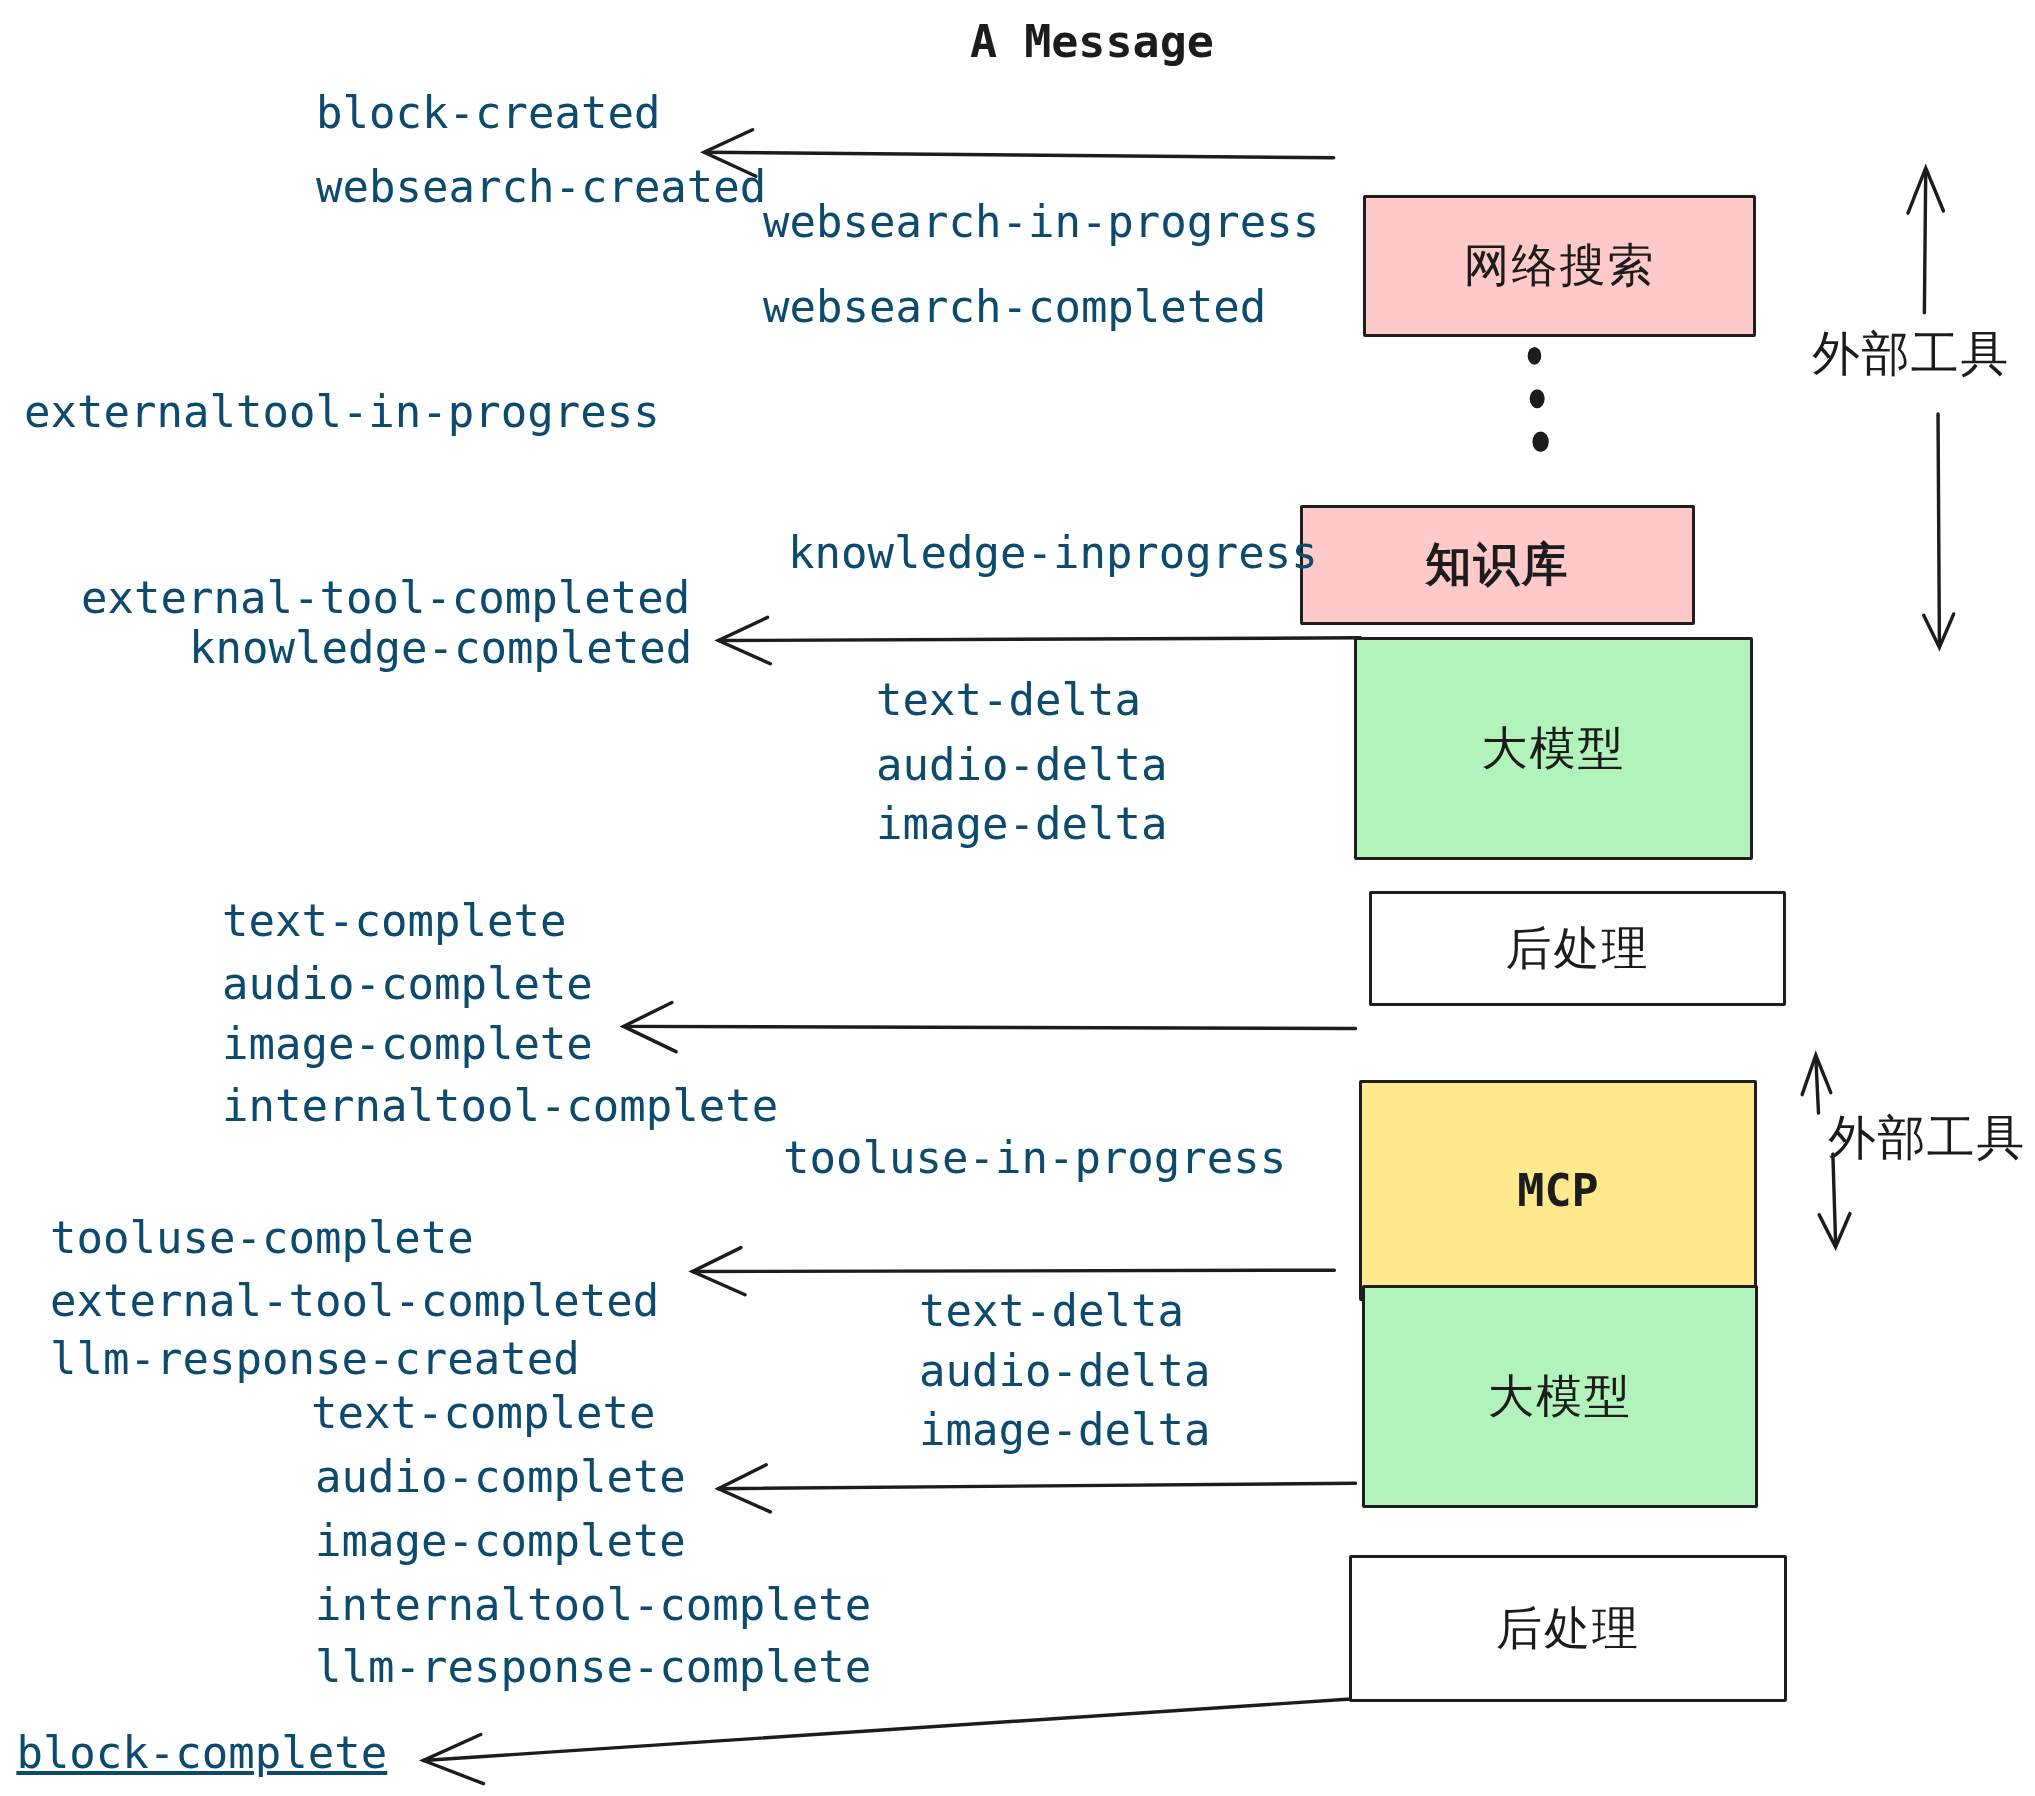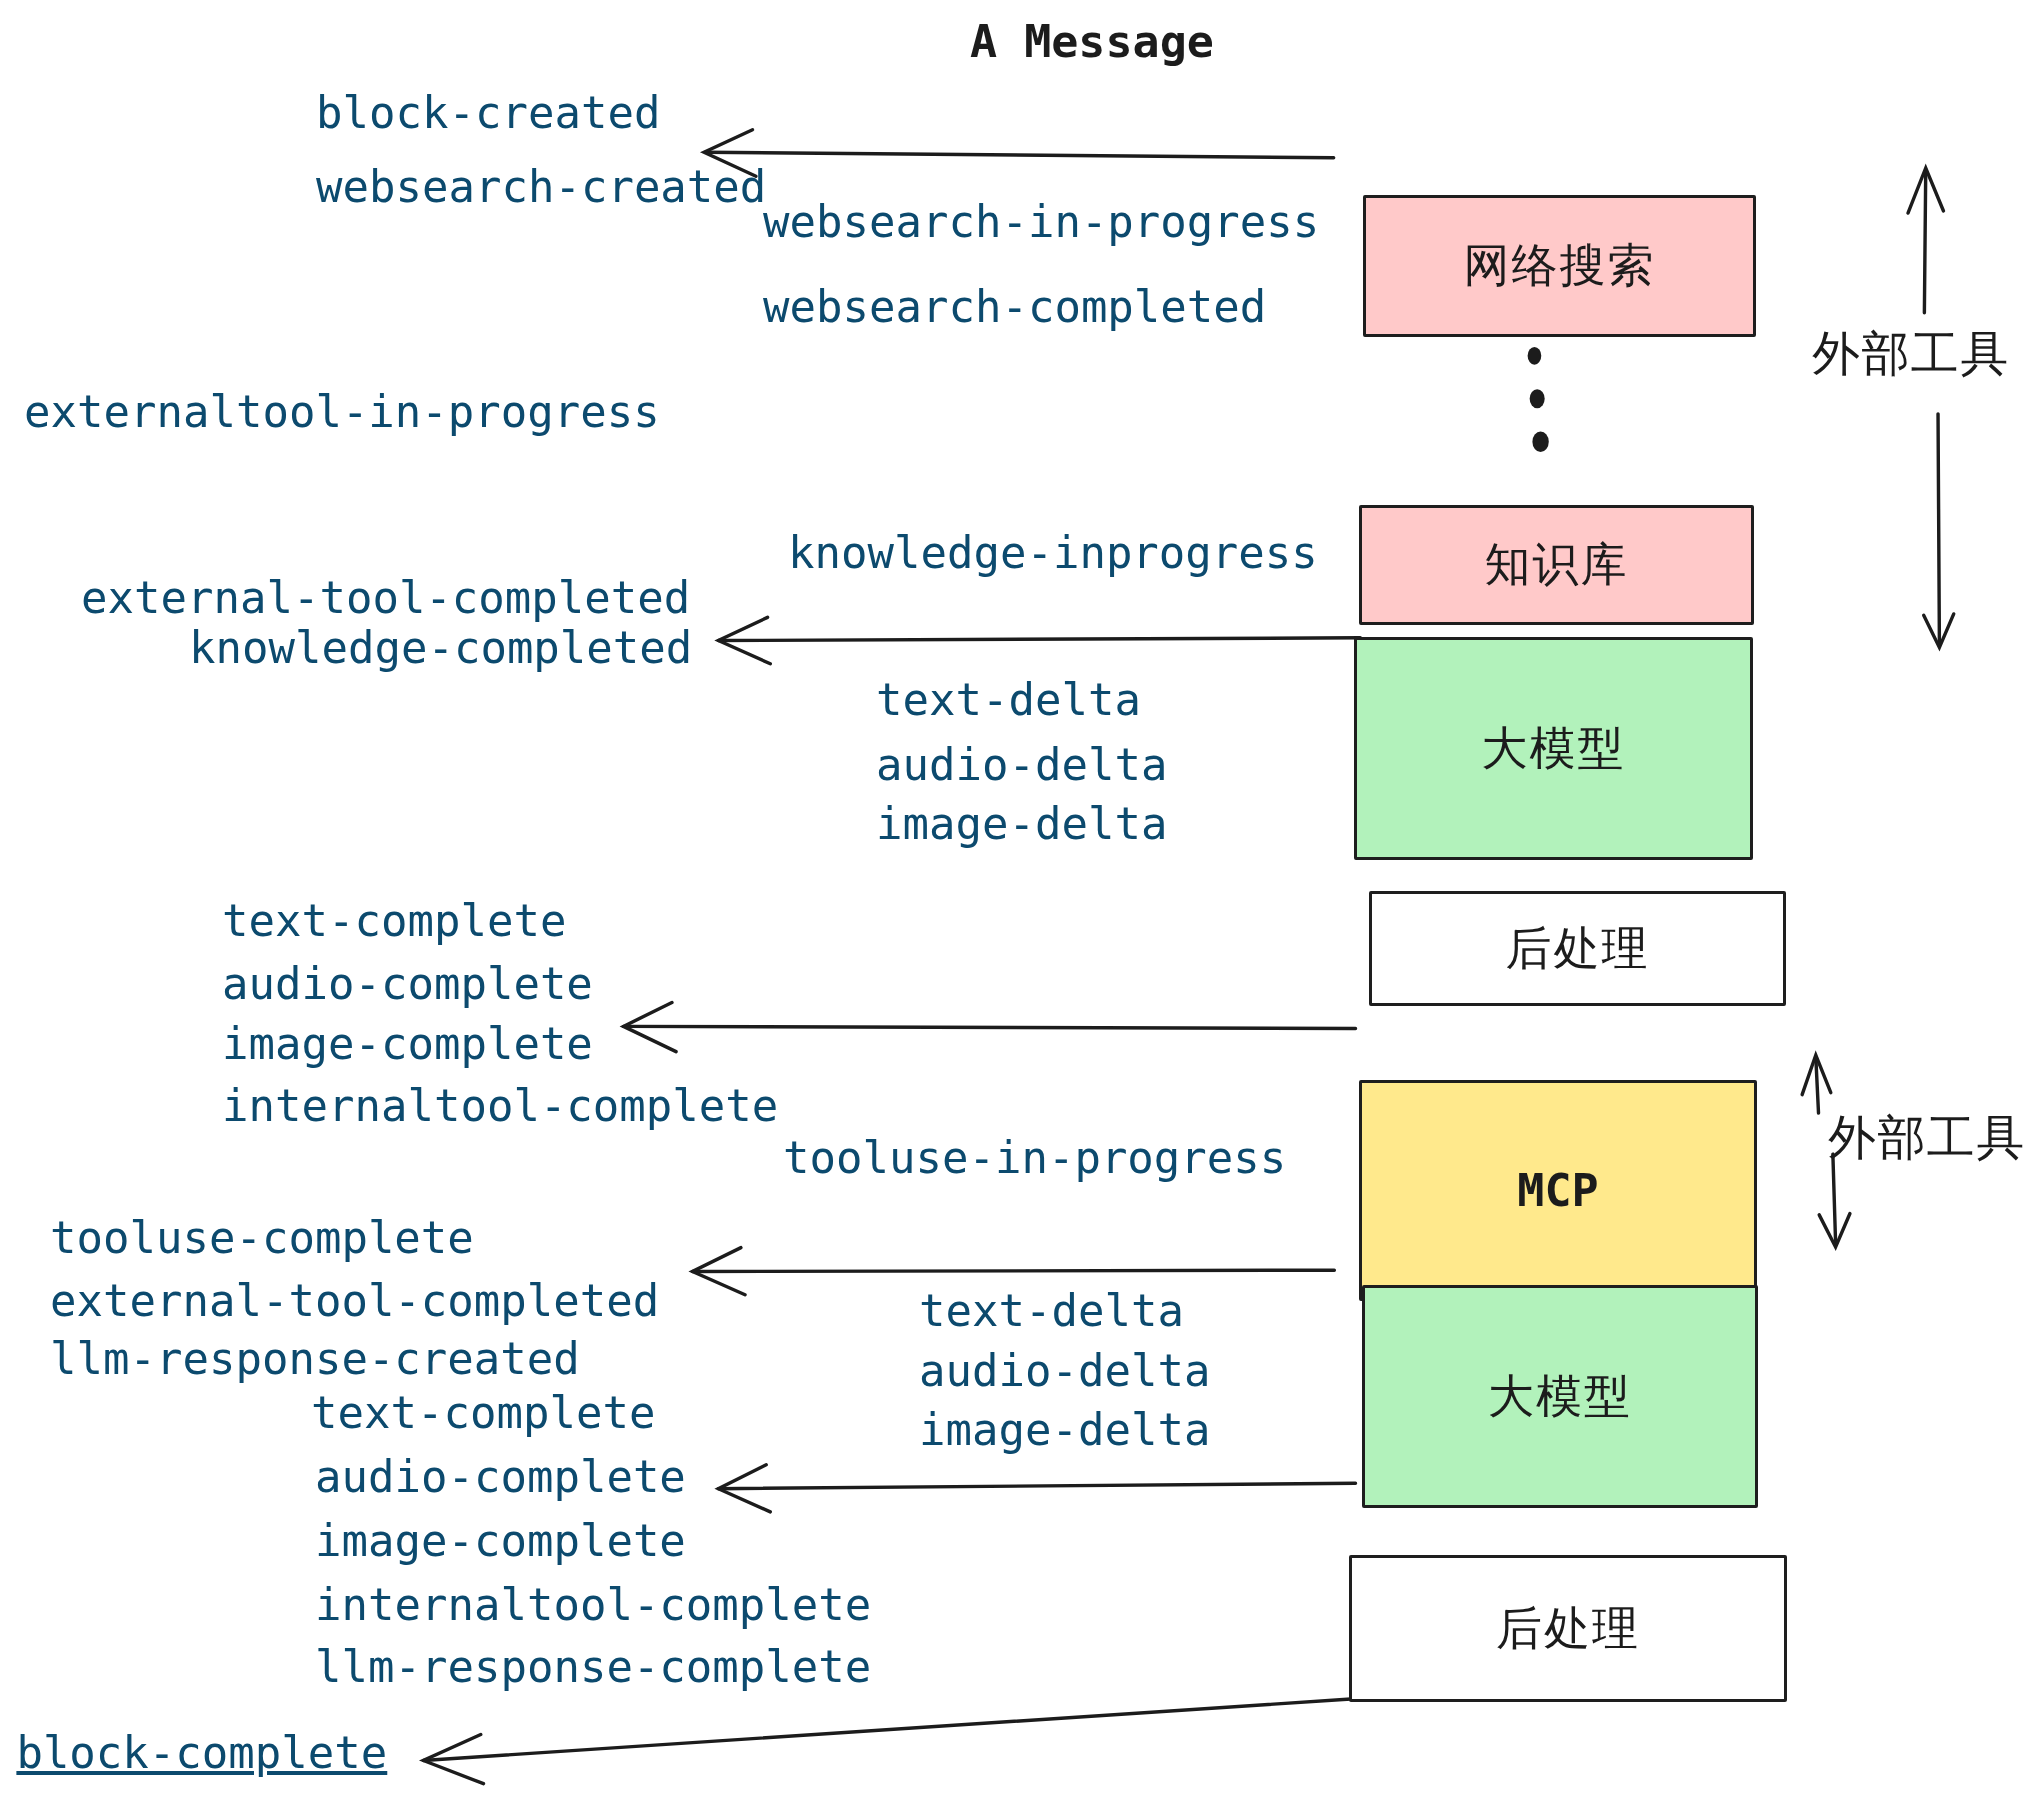--- a/index.html
+++ b/index.html
@@ -38,21 +38,21 @@
     font-family:"DejaVu Sans Mono","Liberation Mono",monospace;
     font-size:45px;font-weight:bold;letter-spacing:0;
   }
   .side{
     position:absolute;
     font-family:"Liberation Sans","DejaVu Sans",sans-serif;
     font-size:48px;letter-spacing:1.4px;white-space:nowrap;color:#1c1c1c;
   }
   
   #node-websearch{left:1363px;top:171px;width:393px;height:142px;margin-top:24px;}
-  #node-knowledge{left:1359px;top:505px;width:395px;height:120px;}
+  #node-knowledge{left:1300px;top:505px;width:395px;height:120px;font-weight:bold;}
   #node-llm1{left:1354px;top:637px;width:399px;height:223px;}
   #node-post1{left:1369px;top:891px;width:417px;height:115px;}
   #node-mcp{left:1359px;top:1080px;width:398px;height:221px;}
   #node-llm2{left:1362px;top:1285px;width:396px;height:223px;}
   #node-post2{left:1349px;top:1555px;width:438px;height:147px;}
   
   #lbl-block-created{left:316px;top:89px;}
   #lbl-websearch-created{left:316px;top:163px;}
   #lbl-websearch-in-progress{left:763px;top:198px;}
   #lbl-websearch-completed{left:763px;top:283px;}

